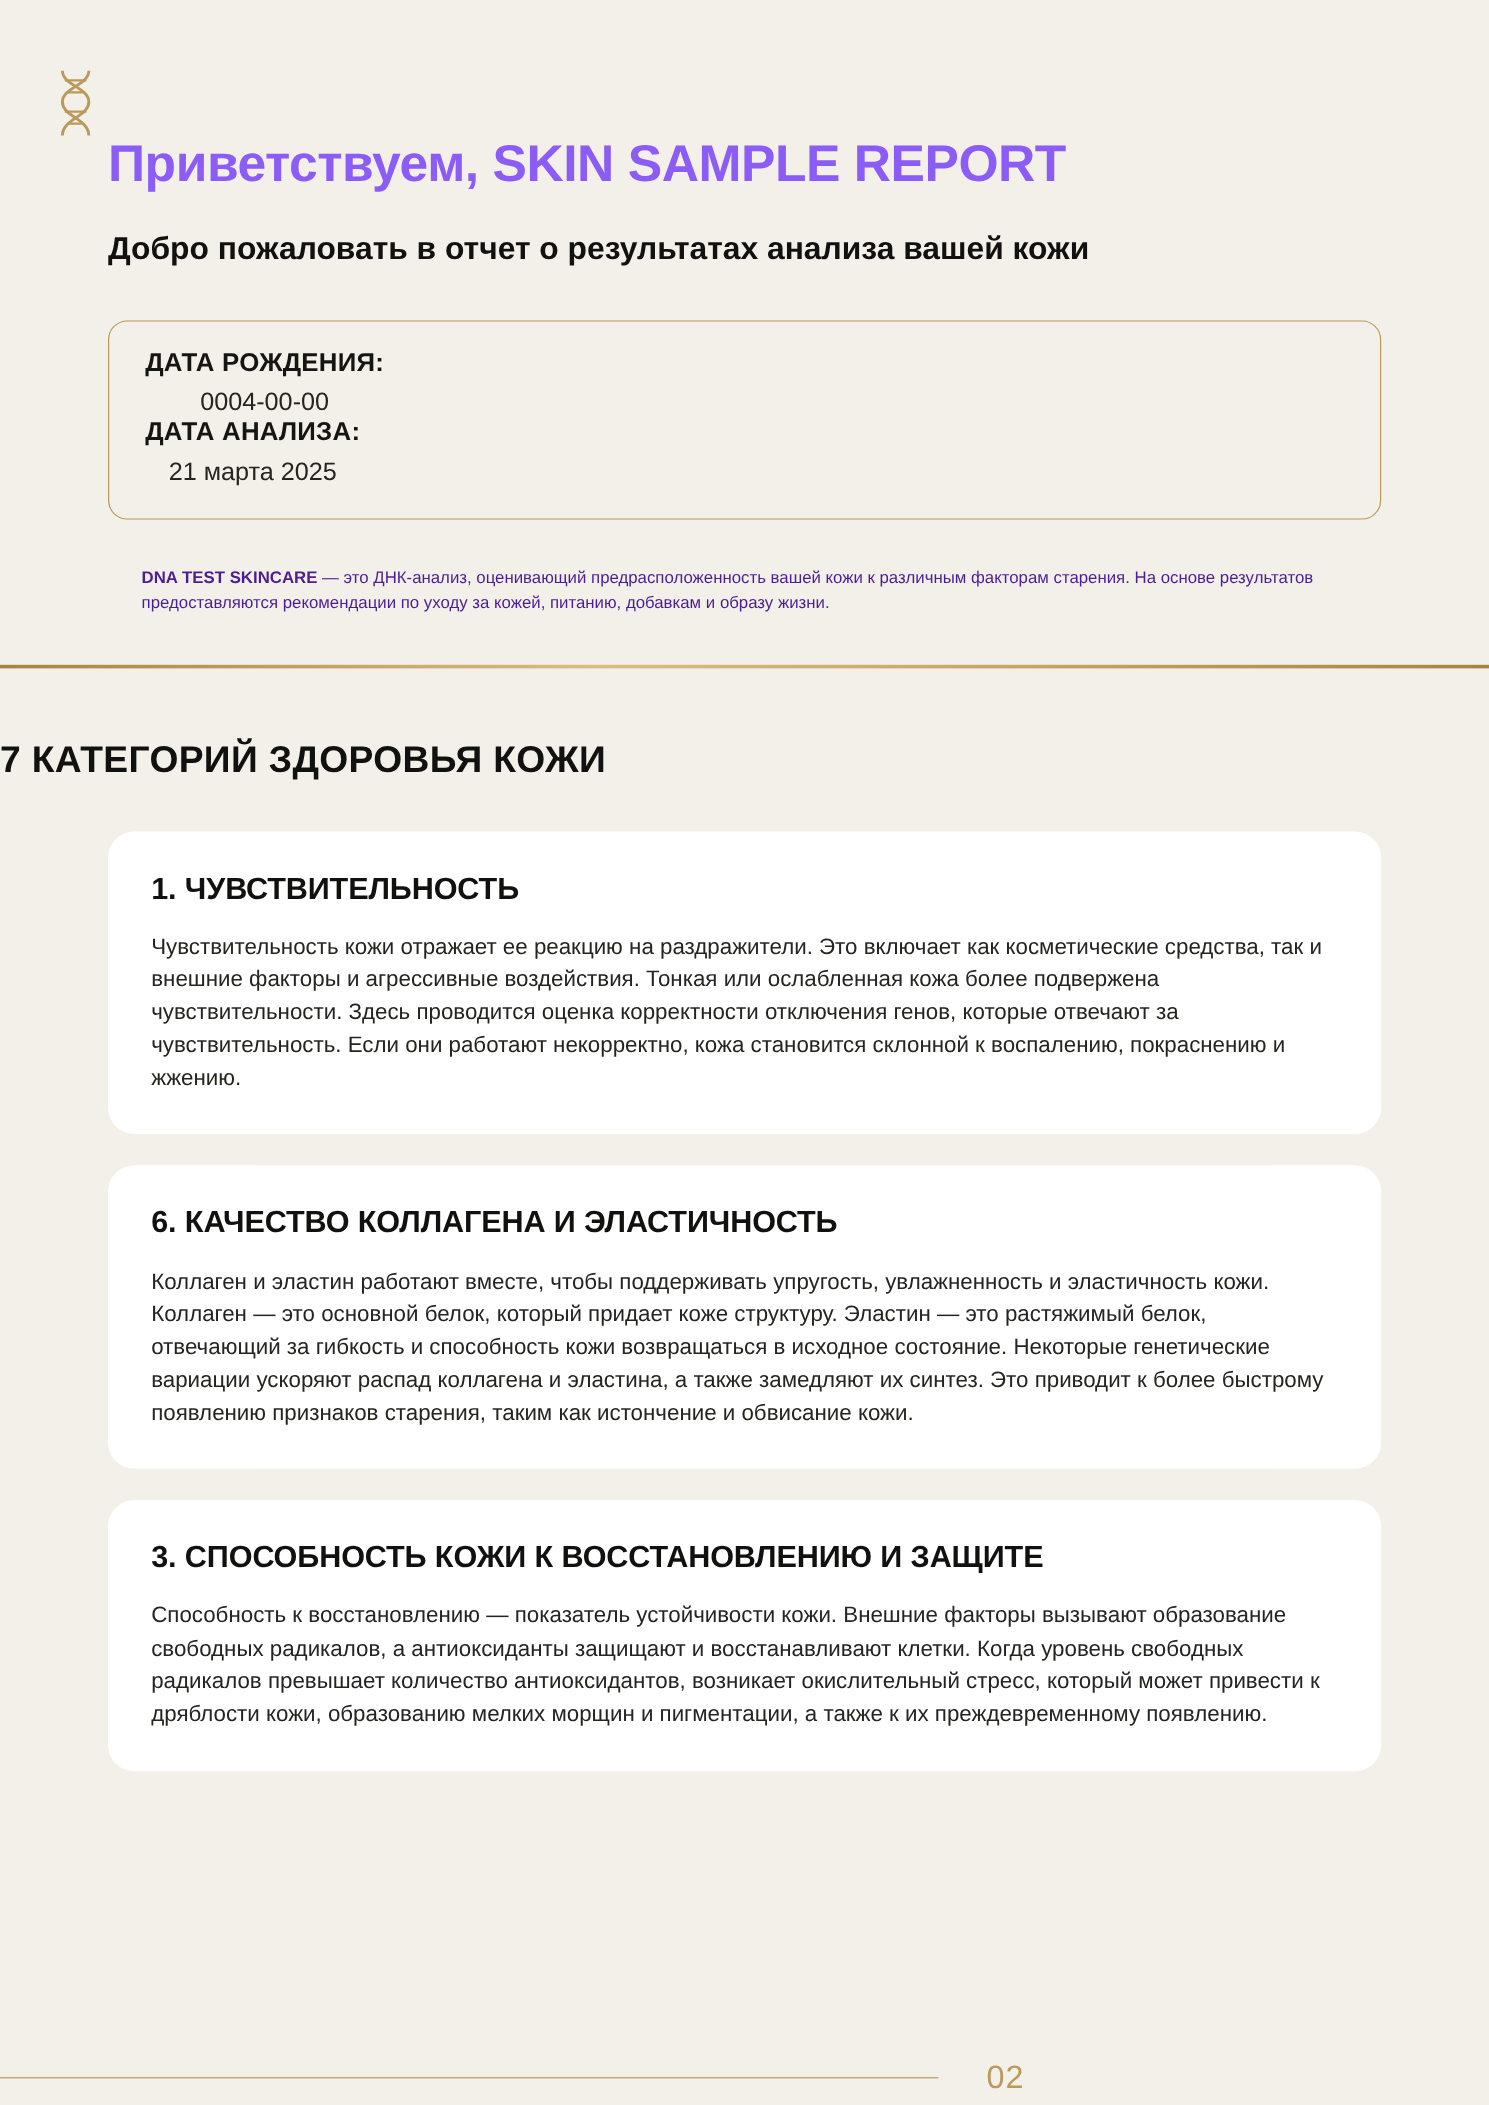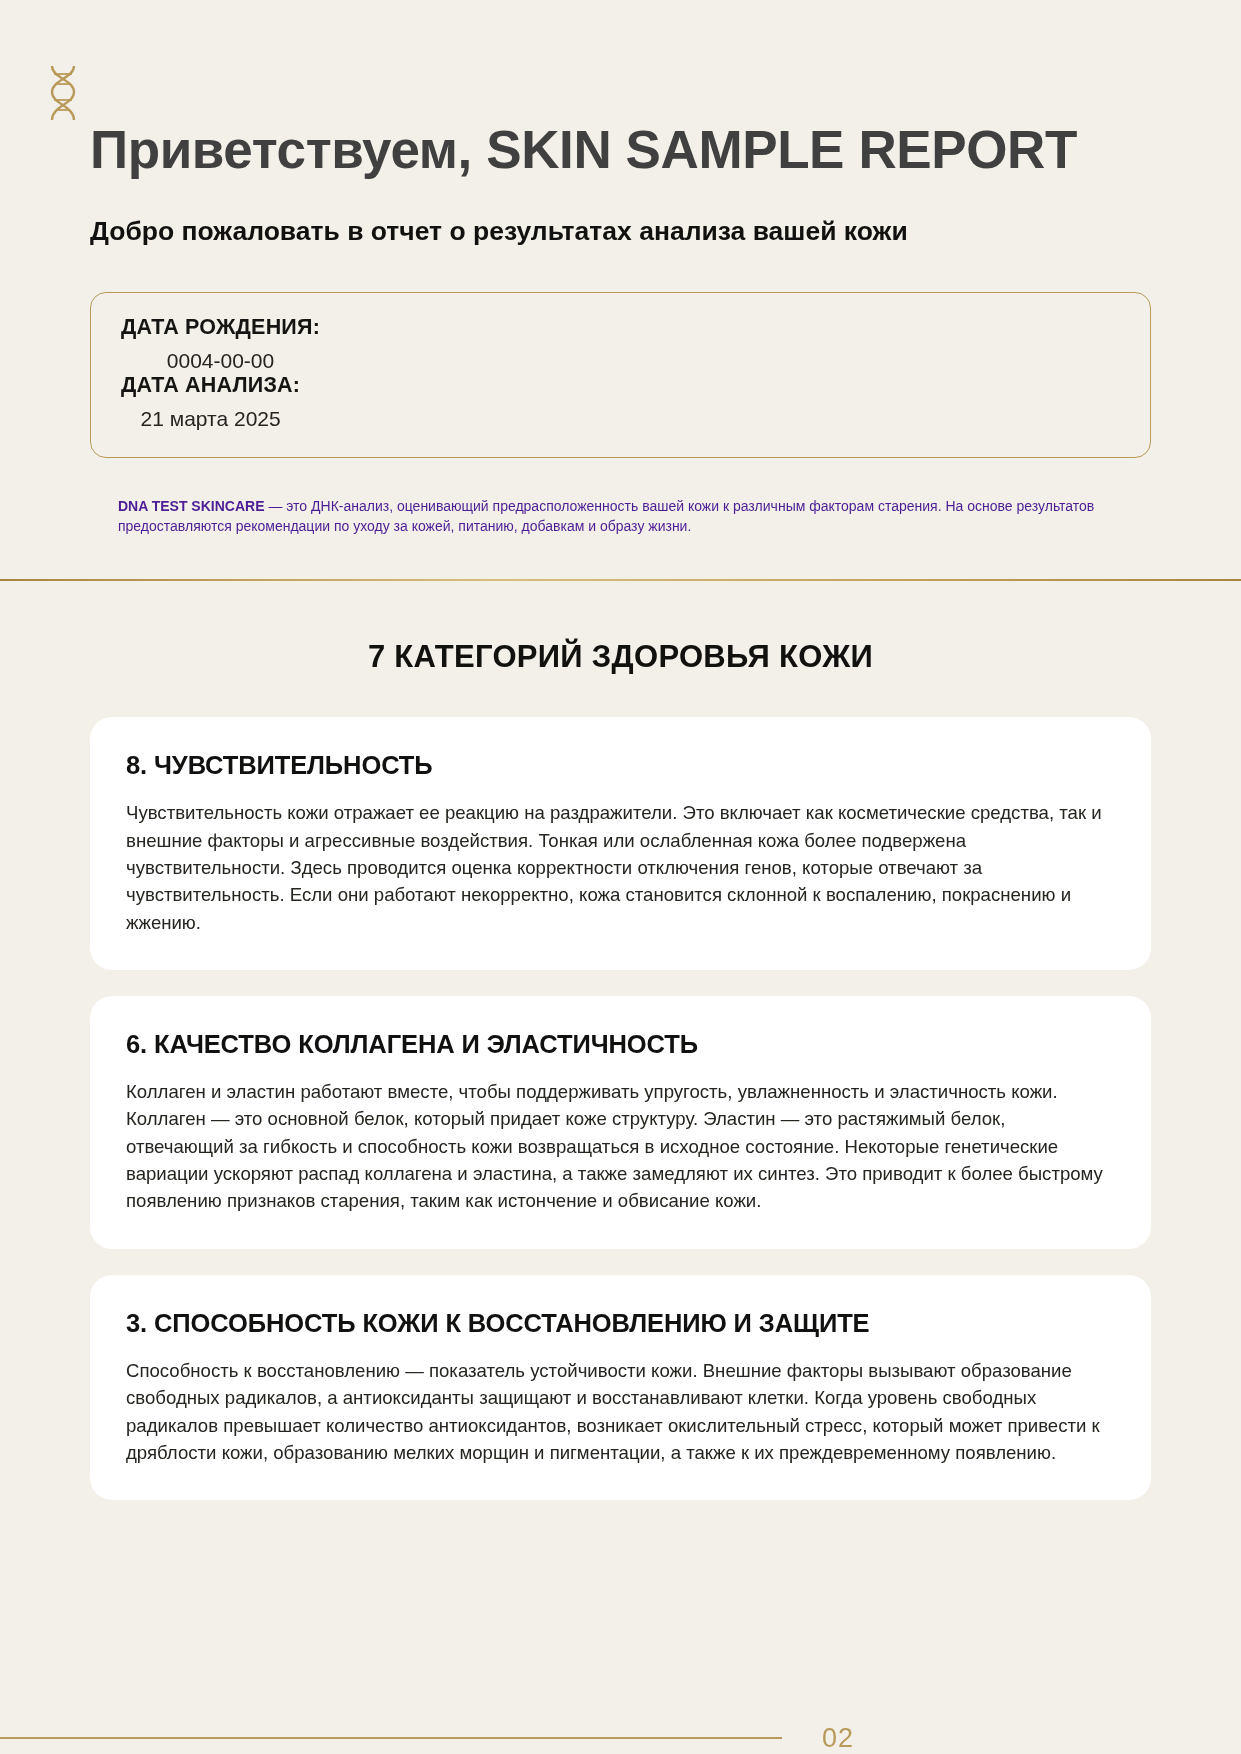--- a/index.html
+++ b/index.html
@@ -32,25 +32,25 @@
   .dna-logo {
     position: absolute;
     top: 28px;
     left: 42px;
     width: 42px;
     height: 60px;
   }
 
   .greeting {
     padding-top: 84px;
-    font-size: 53px;
+    font-size: 43px;
     line-height: 1.12;
     font-weight: 700;
     letter-spacing: -0.4px;
-    color: #404040;
+    color: #8b5cf6;
   }
 
   .welcome {
     margin-top: 25px;
     font-size: 26.5px;
     line-height: 1.33;
     font-weight: 700;
     color: #111110;
     max-width: 880px;
   }
@@ -100,21 +100,21 @@
   .gold-rule {
     margin-top: 42px;
     width: 100%;
     height: 2.5px;
     background: linear-gradient(to right, #a7853f, #d9bd7f 40%, #c3a560 70%, #a7853f);
   }
 
   
   .section-title {
     margin-top: 58px;
-    text-align: center;
+    text-align: left;
     font-size: 31px;
     font-weight: 700;
     letter-spacing: 0.3px;
     color: #111110;
   }
 
   
   .cards {
     margin: 42px 90px 0 90px;
     display: flex;
@@ -197,21 +197,21 @@
     <b>DNA TEST SKINCARE</b><span> — это ДНК-анализ, оценивающий предрасположенность вашей кожи к различным факторам старения. На основе результатов предоставляются рекомендации по уходу за кожей, питанию, добавкам и образу жизни.</span>
   </p>
 
   <div class="gold-rule"></div>
 
   <div class="section-title">7 КАТЕГОРИЙ ЗДОРОВЬЯ КОЖИ</div>
 
   <div class="cards">
 
     <div class="card">
-      <div class="card-title">8. ЧУВСТВИТЕЛЬНОСТЬ</div>
+      <div class="card-title">1. ЧУВСТВИТЕЛЬНОСТЬ</div>
       <div class="card-body">Чувствительность кожи отражает ее реакцию на раздражители. Это включает как косметические средства, так и внешние факторы и агрессивные воздействия. Тонкая или ослабленная кожа более подвержена чувствительности. Здесь проводится оценка корректности отключения генов, которые отвечают за чувствительность. Если они работают некорректно, кожа становится склонной к воспалению, покраснению и жжению.</div>
     </div>
 
     <div class="card">
       <div class="card-title">6. КАЧЕСТВО КОЛЛАГЕНА И ЭЛАСТИЧНОСТЬ</div>
       <div class="card-body">Коллаген и эластин работают вместе, чтобы поддерживать упругость, увлажненность и эластичность кожи. Коллаген — это основной белок, который придает коже структуру. Эластин — это растяжимый белок, отвечающий за гибкость и способность кожи возвращаться в исходное состояние. Некоторые генетические вариации ускоряют распад коллагена и эластина, а также замедляют их синтез. Это приводит к более быстрому появлению признаков старения, таким как истончение и обвисание кожи.</div>
     </div>
 
     <div class="card">
       <div class="card-title">3. СПОСОБНОСТЬ КОЖИ К ВОССТАНОВЛЕНИЮ И ЗАЩИТЕ</div>

